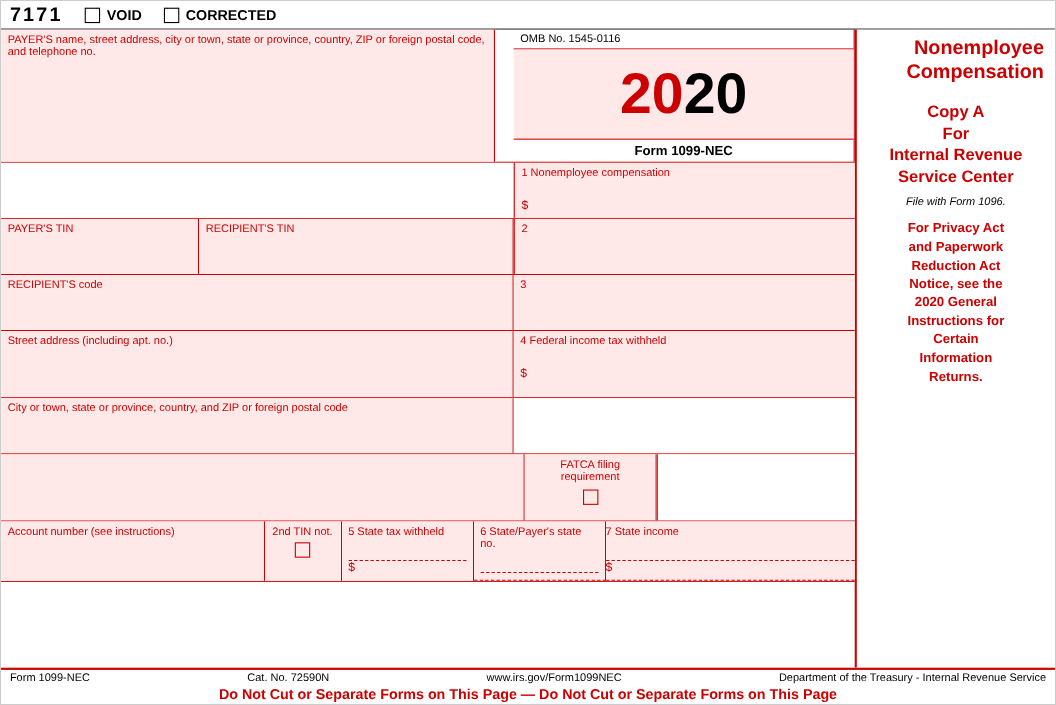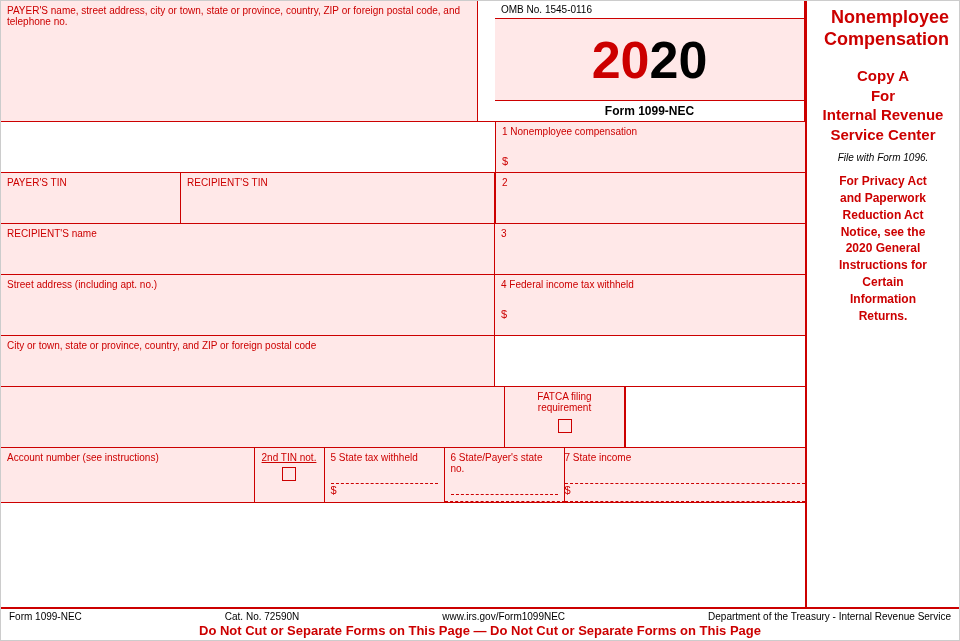--- a/index.html
+++ b/index.html
@@ -54,21 +54,21 @@
     }
     
     .form-main {
       flex: 1;
       display: flex;
       flex-direction: column;
       border-right: 2px solid #c00;
     }
     
     .form-right {
-      width: 152px;
+      width: 180px;
       display: flex;
       flex-direction: column;
       padding: 6px 10px;
       text-align: center;
       color: #c00;
       font-size: 13px;
       background: #fff;
     }
     
     .row-top {
@@ -268,21 +268,20 @@
       border-right: 1.5px solid #c00;
     }
     .tin-not-section {
       width: 70px;
       padding: 4px 6px;
       font-size: 10px;
       color: #c00;
       background: #ffe8e8;
       border-right: 1.5px solid #c00;
       text-align: center;
-      text-decoration: underline;
     }
     .tin-not-section .checkbox-sq {
       width: 14px;
       height: 14px;
       border: 1.5px solid #c00;
       display: inline-block;
       margin-top: 4px;
     }
     .state-tax-section {
       width: 120px;
@@ -367,20 +366,31 @@
       color: #c00;
       margin-top: 18px;
       display: block;
     }
   </style>
 </head>
 <body>
 
 <div class="form-wrapper">
 
+  <div class="top-bar">
+    <span class="form-number">7171</span>
+    <div class="checkbox-group">
+      <span class="checkbox-square"></span>
+      <span>VOID</span>
+    </div>
+    <div class="checkbox-group">
+      <span class="checkbox-square"></span>
+      <span>CORRECTED</span>
+    </div>
+  </div>
 
   <div class="form-body">
 
     <div class="form-main">
 
       <div class="row-top">
         <div class="payer-box">
           <span>PAYER'S name, street address, city or town, state or province, country, ZIP
 or foreign postal code, and telephone no.</span>
         </div>
@@ -412,21 +422,21 @@
         <div class="tin-recipient">
           <span>RECIPIENT'S TIN</span>
         </div>
         <div class="box2">
           <span>2</span>
         </div>
       </div>
 
       <div class="row-recipient-name">
         <div class="recip-name-left">
-          <span>RECIPIENT'S name</span>
+          <span>RECIPIENT'S code</span>
         </div>
         <div class="box3">
           <span>3</span>
         </div>
       </div>
 
       <div class="row-street">
         <div class="street-left">
           <span>Street address (including apt. no.)</span>
         </div>

